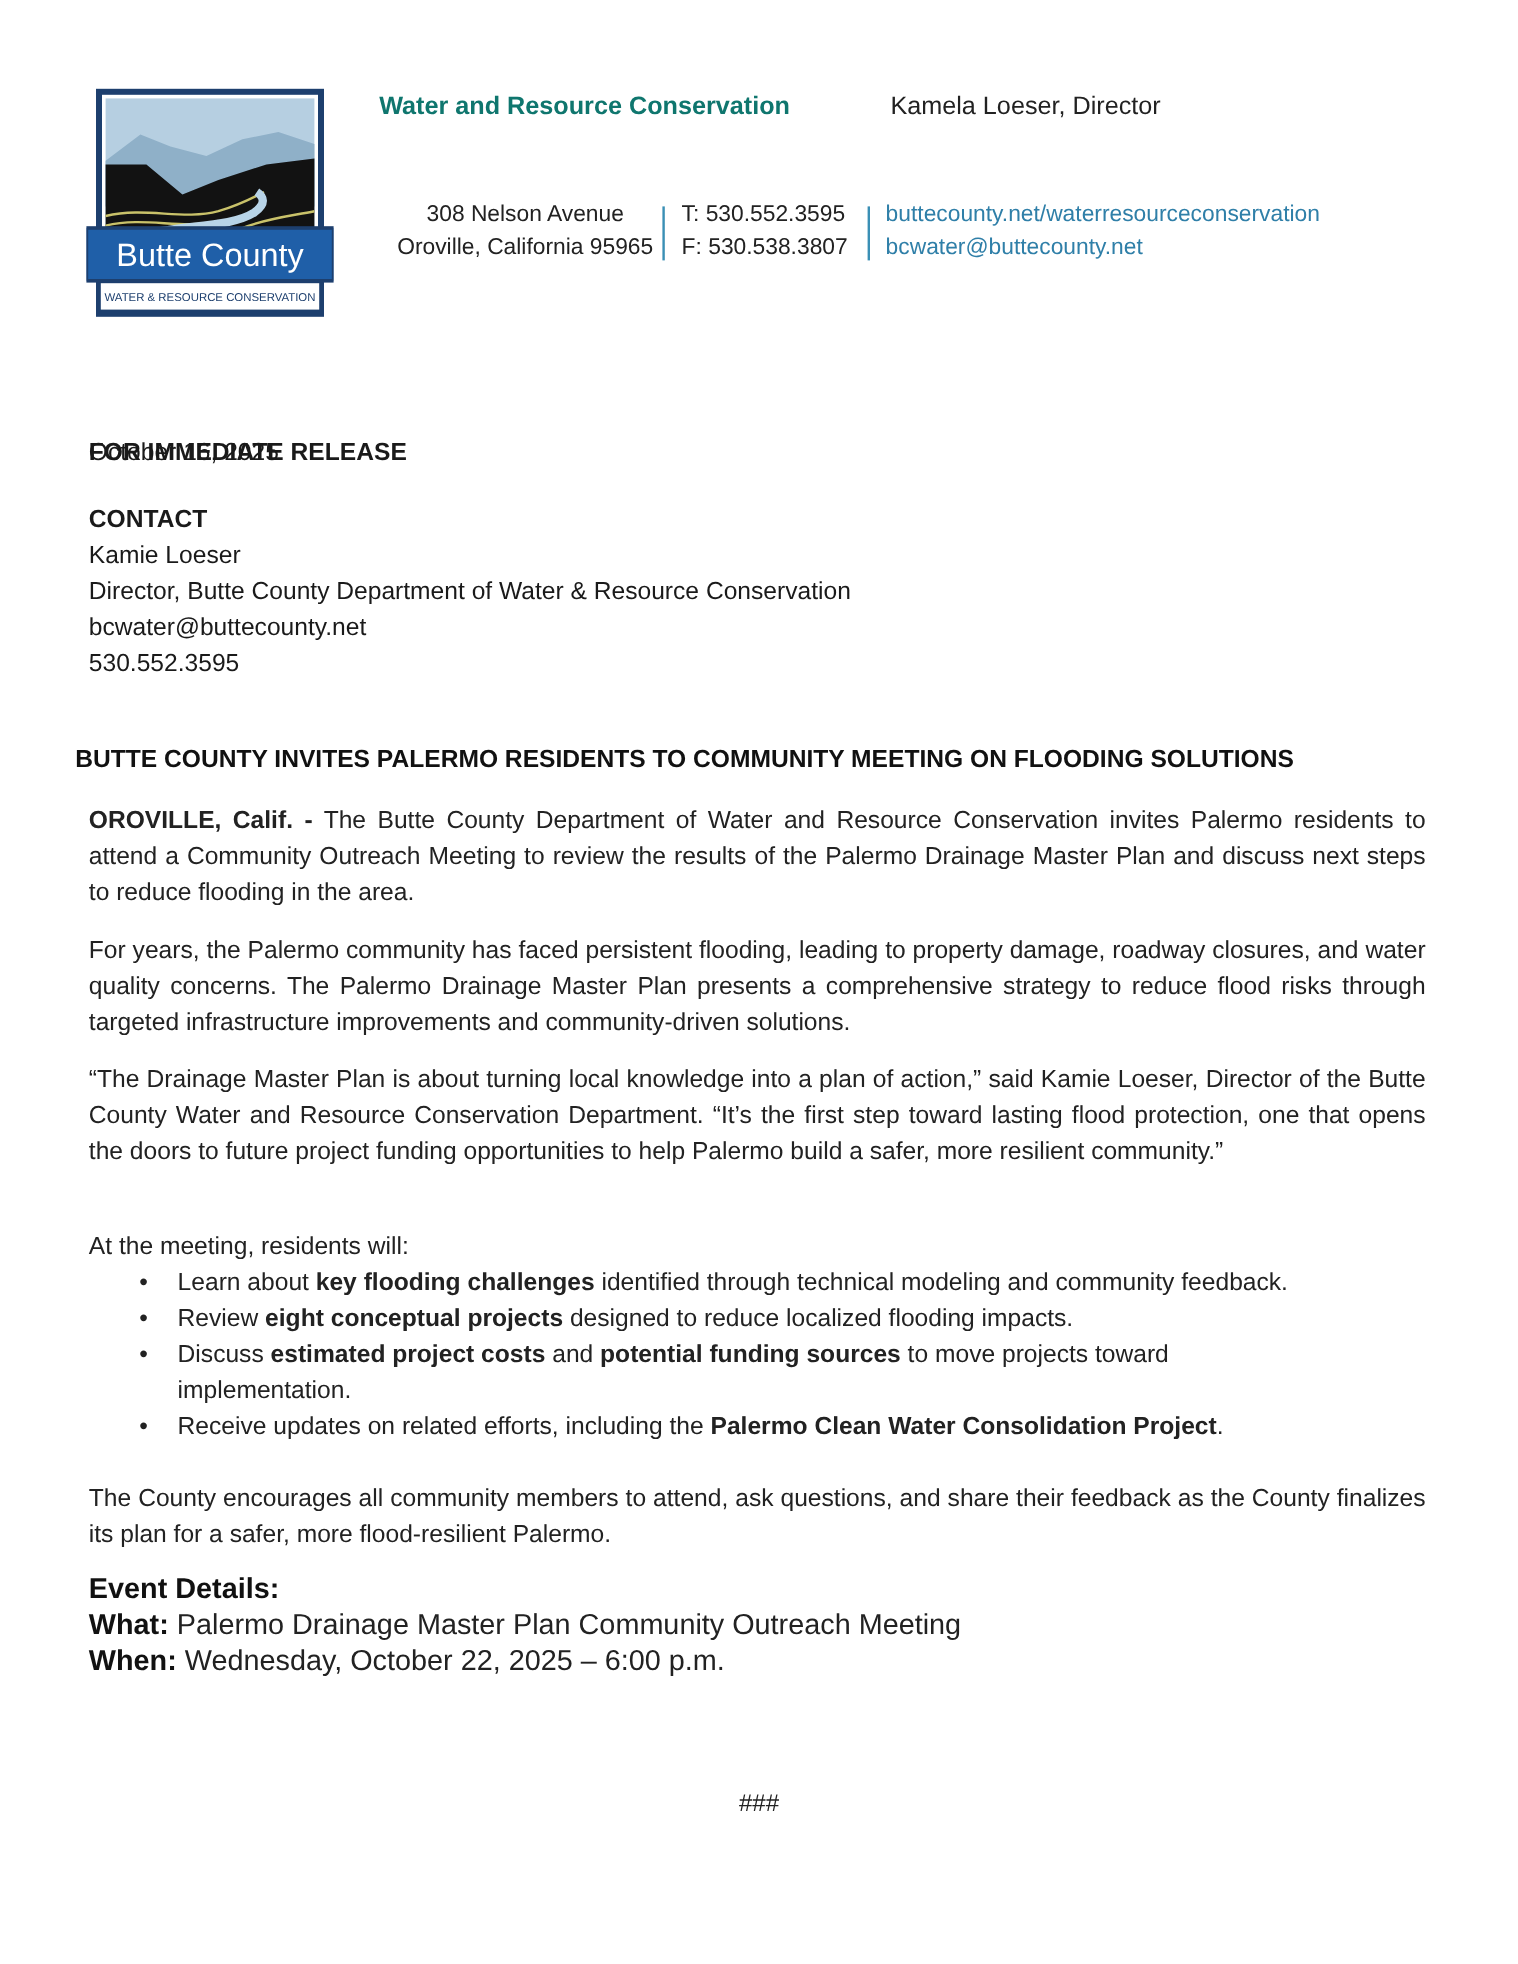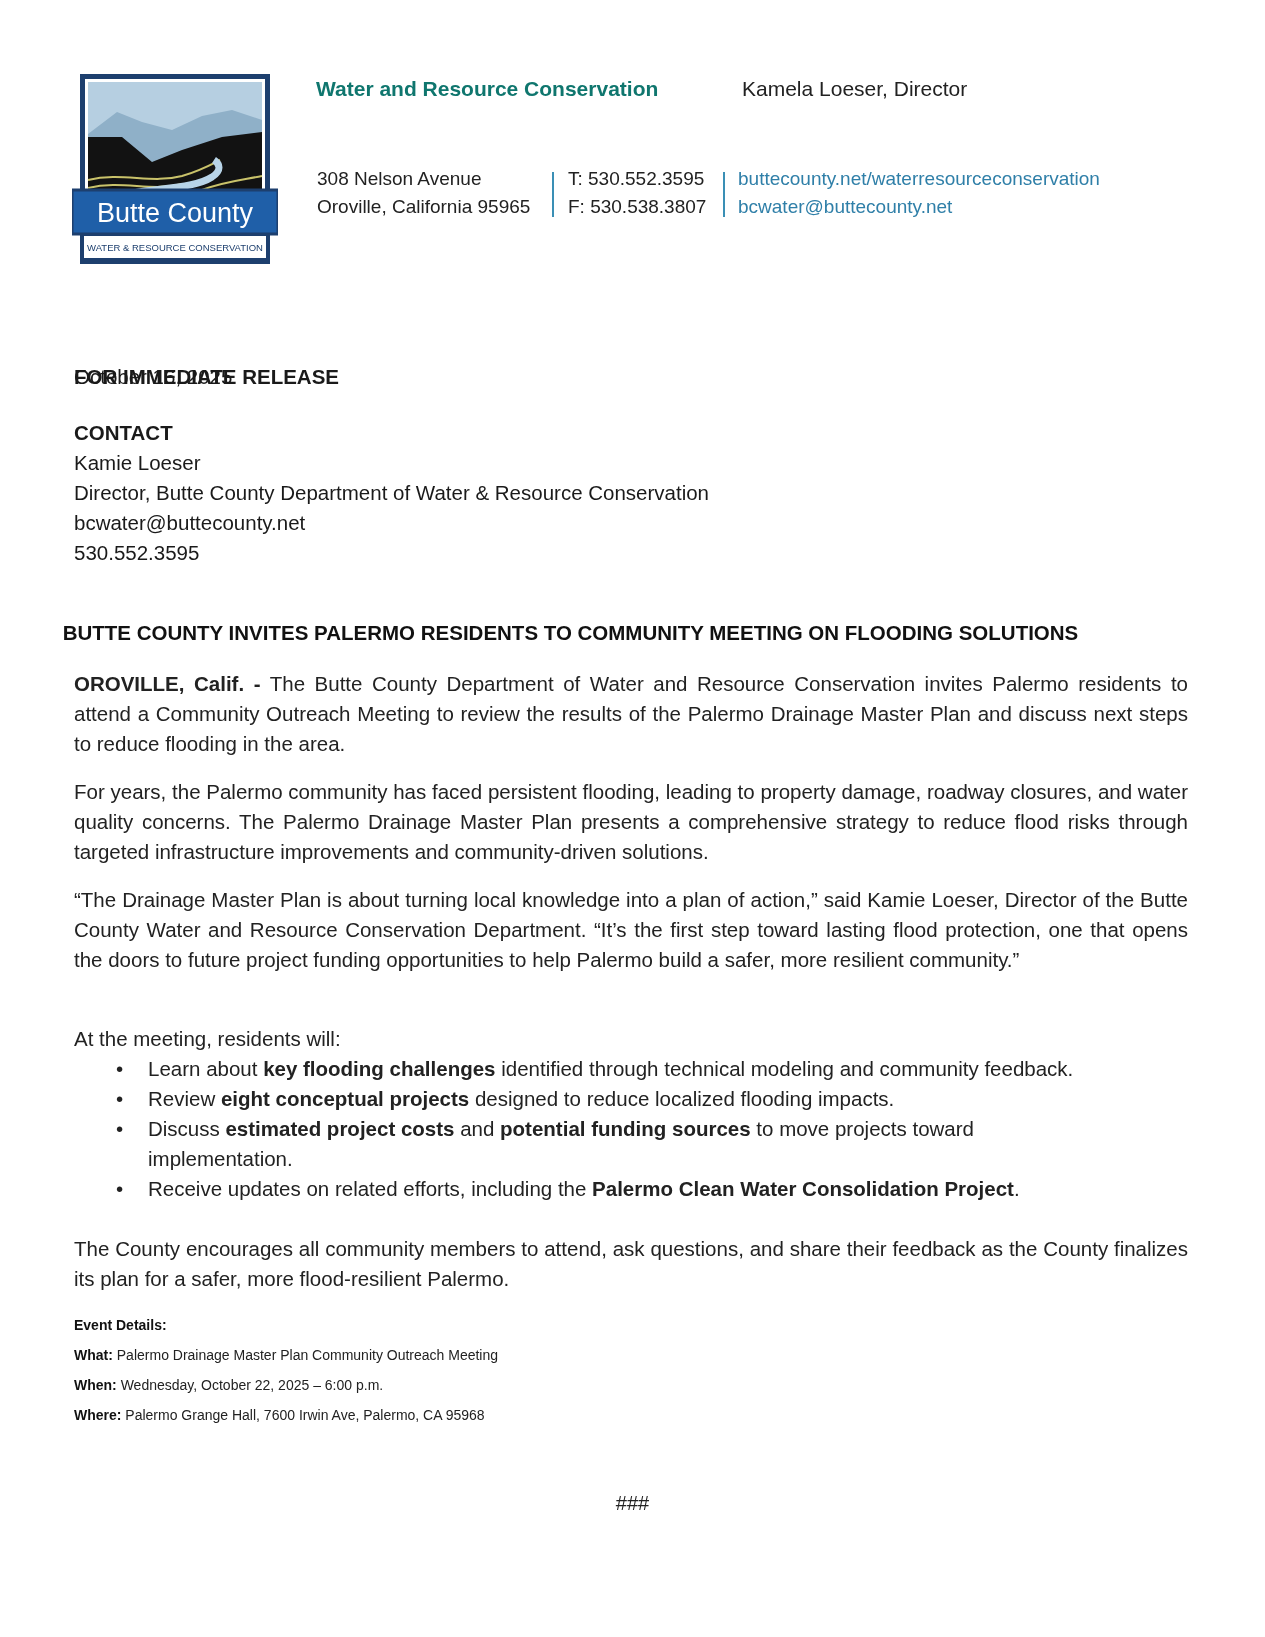--- a/index.html
+++ b/index.html
@@ -5,21 +5,21 @@
   html, body { margin: 0; padding: 0; background: #ffffff; }
   body {
     width: 1265px; height: 1637px; position: relative; overflow: hidden;
     font-family: "Liberation Sans", "DejaVu Sans", sans-serif;
     color: #1a1a1a;
   }
   .logo { position: absolute; left: 72px; top: 72px; width: 206px; height: 196px; }
   .hdr-org { position: absolute; left: 316px; top: 77px; font-size: 21px; font-weight: bold; color: #0f766e; }
   .hdr-dir { position: absolute; left: 742px; top: 77px; font-size: 21px; color: #222; }
   .hdr-col { position: absolute; top: 165px; font-size: 19px; line-height: 28px; color: #222; }
-  .hdr-addr { left: 317px; }
+  .hdr-addr { left: 331px; text-align: center; }
   .hdr-phone { left: 568px; }
   .hdr-web { left: 738px; color: #2f7fa8; }
   .vbar { position: absolute; width: 2px; background: #3a8fb5; }
   .vbar1 { left: 552px; top: 172px; height: 45px; }
   .vbar2 { left: 723px; top: 172px; height: 45px; }
   .block { position: absolute; left: 74px; font-size: 20.5px; line-height: 30px; color: #1a1a1a; }
   .bold { font-weight: bold; }
   .release-label { top: 330px; margin-top: 32px; }
   .release-date { top: 362px; }
   .contact-label { top: 418px; }
@@ -27,21 +27,21 @@
   .headline { position: absolute; left: 0; width: 1141px; top: 621px; text-align: center; font-size: 20.5px; font-weight: bold; color: #111; }
   .para { position: absolute; left: 74px; width: 1114px; font-size: 20.5px; line-height: 30px; text-align: justify; color: #222; }
   .p1 { top: 669px; }
   .p2 { top: 777px; }
   .p3 { top: 885px; }
   .p4 { top: 1024px; }
   .bullets { position: absolute; left: 74px; top: 1054px; width: 1114px; margin: 0; padding: 0; list-style: none; font-size: 20.5px; line-height: 30px; color: #222; }
   .bullets li { position: relative; padding-left: 74px; }
   .bullets li .dot { position: absolute; left: 42px; top: 0; }
   .p5 { top: 1234px; }
-  .event { position: absolute; left: 74px; top: 1310px; font-size: 14px; line-height: 30px; color: #222; }
+  .event { position: absolute; left: 74px; top: 1310px; font-size: 24px; line-height: 30px; color: #222; }
   .event b { color: #111; }
   .end { position: absolute; left: 0; width: 1265px; top: 1492px; text-align: center; font-size: 20px; color: #222; }
 </style>
 </head>
 <body>
 
 <div class="logo">
   <svg width="206" height="196" viewBox="0 0 206 196">
     <rect x="8" y="2" width="190" height="190" fill="#1d3f6e"></rect>
     <rect x="13" y="7" width="180" height="120" fill="#ffffff"></rect>
@@ -101,16 +101,15 @@
   <li style="padding-right:180px;"><span class="dot">•</span><span>Discuss </span><b>estimated project costs</b><span> and </span><b>potential funding sources</b><span> to move projects toward implementation.</span></li>
   <li><span class="dot">•</span><span>Receive updates on related efforts, including the </span><b>Palermo Clean Water Consolidation Project</b><span>.</span></li>
 </ul>
 
 <div class="para p5">The County encourages all community members to attend, ask questions, and share their feedback as the County finalizes its plan for a safer, more flood-resilient Palermo.</div>
 
 <div class="event">
   <div><b>Event Details:</b></div>
   <div><b>What:</b><span> Palermo Drainage Master Plan Community Outreach Meeting</span></div>
   <div><b>When:</b><span> Wednesday, October 22, 2025 – 6:00 p.m.</span></div>
-  <div><b>Where:</b><span> Palermo Grange Hall, 7600 Irwin Ave, Palermo, CA 95968</span></div>
 </div>
 
 <div class="end">###</div>
 
 </body></html>

